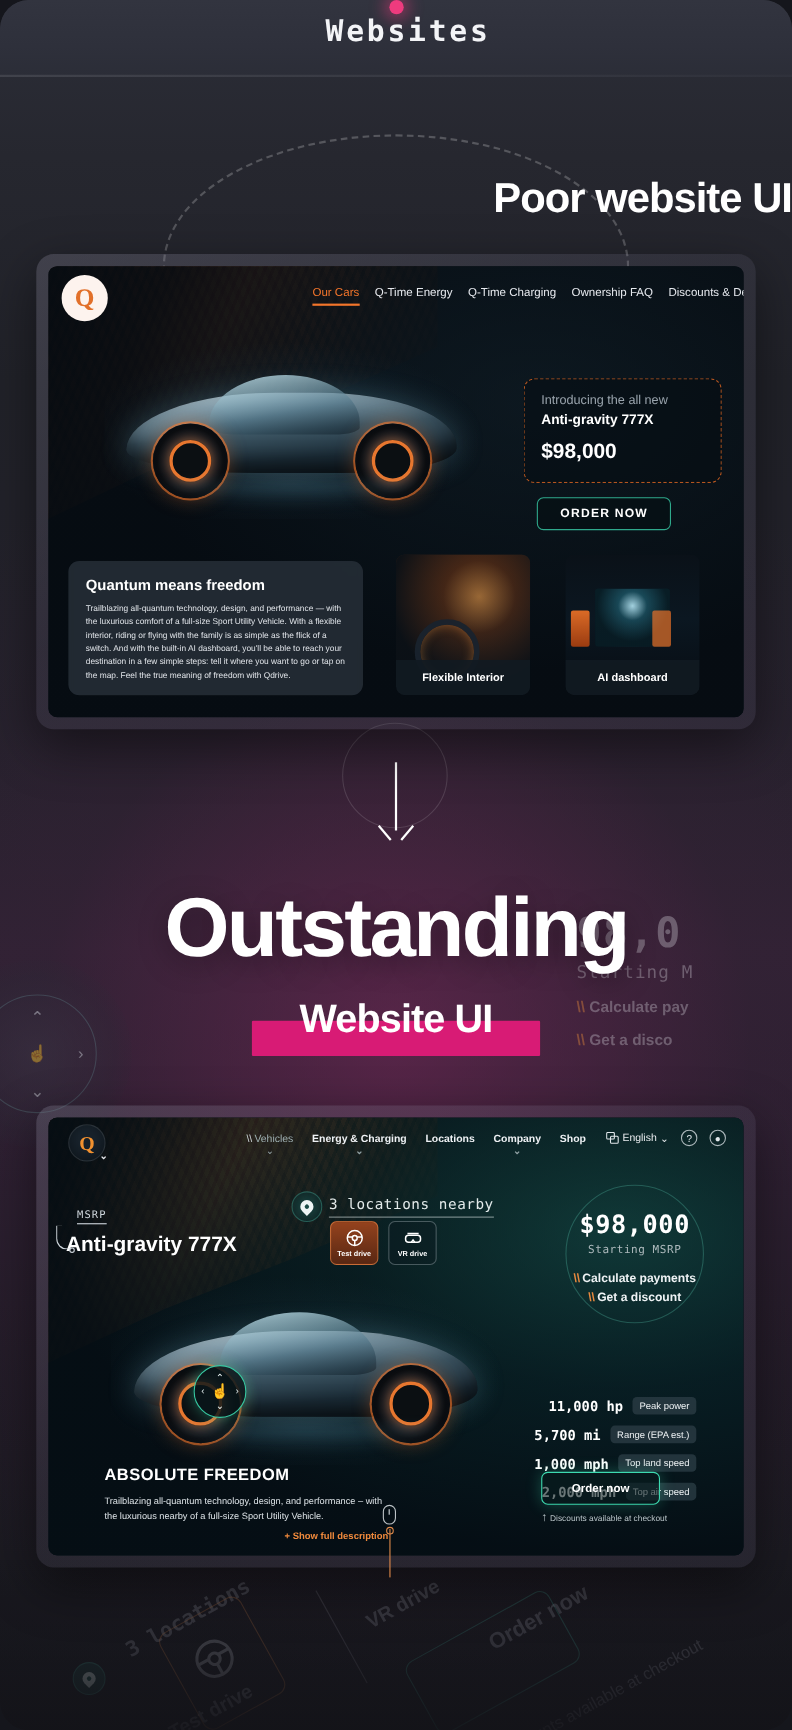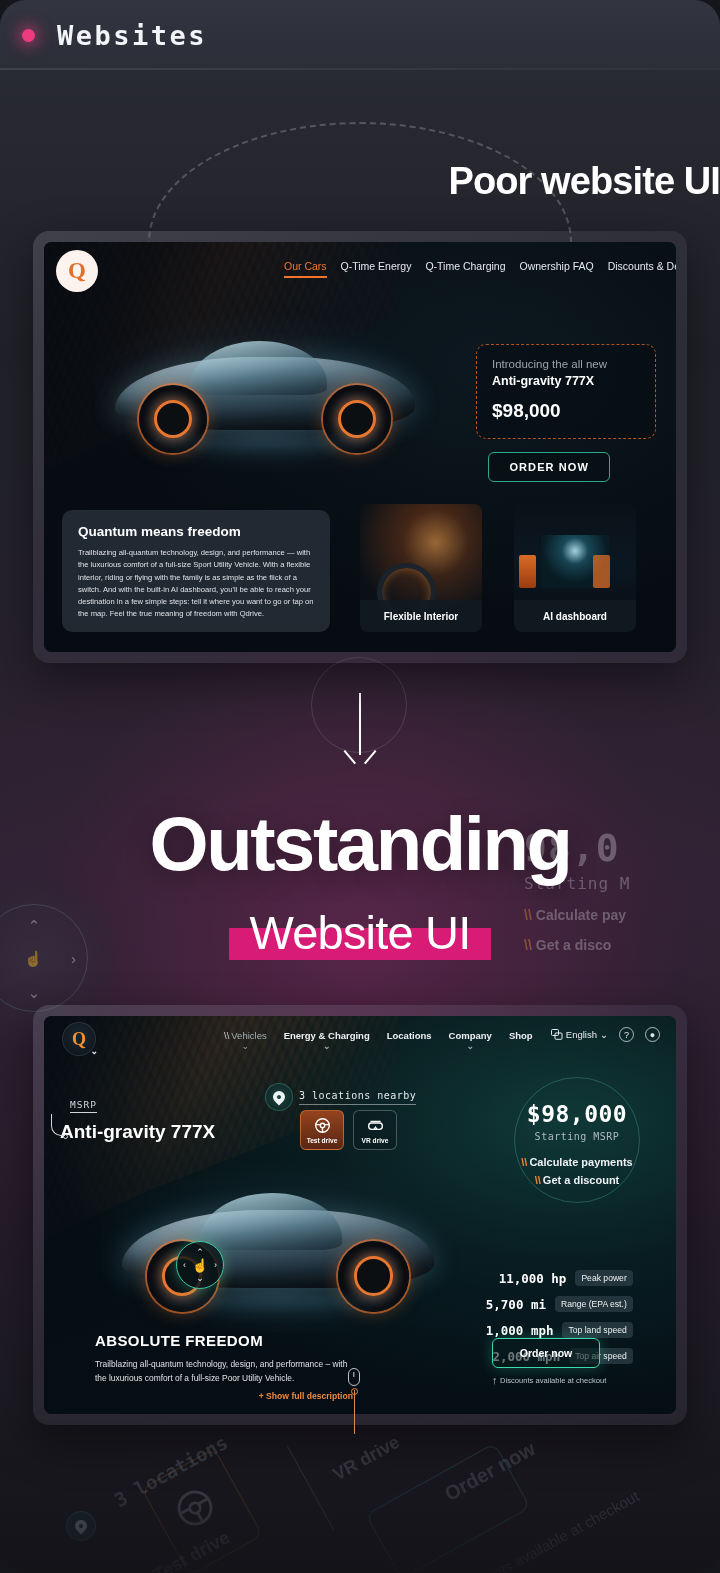--- a/index.html
+++ b/index.html
@@ -21,20 +21,21 @@
       linear-gradient(180deg, #2c2e38 0%, #26272f 9%, #212229 22%, #24222c 42%, #2f2334 55%, #2a2030 66%, #211c27 78%, #1b1a21 90%, #17171d 100%);
   }
 
   
   .topbar {
     position: absolute; top: 0; left: 0; width: 720px; height: 70px;
     background: linear-gradient(180deg, #32343f 0%, #2e303b 60%, #2b2d37 100%);
     border-top-left-radius: 26px; border-top-right-radius: 26px;
     display: flex; align-items: center; padding-left: 22px;
     z-index: 40;
+    flex-direction: column;
   }
   .topbar:after {
     content: ""; position: absolute; left: 0; right: 0; bottom: 0; height: 2px;
     background: linear-gradient(90deg, rgba(255,255,255,0.10), rgba(255,255,255,0.02));
   }
   .dot-pink {
     width: 13px; height: 13px; border-radius: 50%; background: #ee3b7e;
     box-shadow: 0 0 14px 5px rgba(238,59,126,0.45);
     flex: 0 0 auto; margin-right: 22px;
   }
@@ -253,21 +254,21 @@
   .h-out {
     position: absolute; left: 0; right: 0; top: 800px; text-align: center;
     font-size: 76px; font-weight: 700; letter-spacing: -2.4px; color: #fff;
     z-index: 12; text-shadow: 0 6px 26px rgba(0,0,0,0.35);
   }
   .h-out2-wrap {
     position: absolute; left: 0; right: 0; top: 905px; text-align: center; z-index: 13;
   }
   .h-out2 {
     display: inline-block; position: relative;
-    font-size: 47px; font-weight: 400; letter-spacing: -0.8px; color: #fff;
+    font-size: 36px; font-weight: 700; letter-spacing: -0.8px; color: #fff;
     padding: 0 8px;
   }
   .hl-bar {
     position: absolute; left: 50%; transform: translateX(-50%);
     top: 928px; width: 262px; height: 32px; background: #d81b75;
     z-index: 12; border-radius: 1px;
   }
 
   
   .ghost-dpad {
@@ -370,21 +371,21 @@
     display: flex; align-items: center; justify-content: center;
   }
   .pin {
     width: 12px; height: 12px; border-radius: 50% 50% 50% 0;
     transform: rotate(-45deg);
     background: #eef4f4;
   }
   .pin:after { content:""; position:absolute; width:4px; height:4px; border-radius:50%; background:#1a4a46; left:4px; top:4px; }
   .loc-text {
     font-family: "DejaVu Sans Mono", monospace;
-    font-size: 10px; color: #e3eaea; letter-spacing: 0.5px;
+    font-size: 13px; color: #e3eaea; letter-spacing: 0.5px;
     border-bottom: 1px solid rgba(220,230,230,0.5); padding-bottom: 3px;
   }
 
   
   .drive-row { position: absolute; left: 300px; top: 1110px; display: flex; gap: 9px; z-index: 11; }
   .drive-btn {
     width: 44px; padding: 6px 4px 5px 4px; border-radius: 6px;
     display: flex; flex-direction: column; align-items: center; gap: 3px;
   }
   .drive-btn.primary {
@@ -700,21 +701,21 @@
   <div class="dpad2">
     <span class="g gu">⌃</span>
     <span class="g gd">⌄</span>
     <span class="g gl">‹</span>
     <span class="g gr">›</span>
     <span class="g gm">☝</span>
   </div>
 
   <div class="abs-free">
     <h3>ABSOLUTE FREEDOM</h3>
-    <p>Trailblazing all-quantum technology, design, and performance – with the luxurious comfort of a full-size Poor Utility Vehicle.</p>
+    <p>Trailblazing all-quantum technology, design, and performance – with the luxurious nearby of a full-size Sport Utility Vehicle.</p>
     <div class="show-full">+ Show full description</div>
   </div>
 
   <div class="scroll-hint">
     <div class="mouse"></div>
     <div class="scroll-line"></div>
     <div class="scroll-dot"></div>
   </div>
 
   <div class="order2-wrap">

